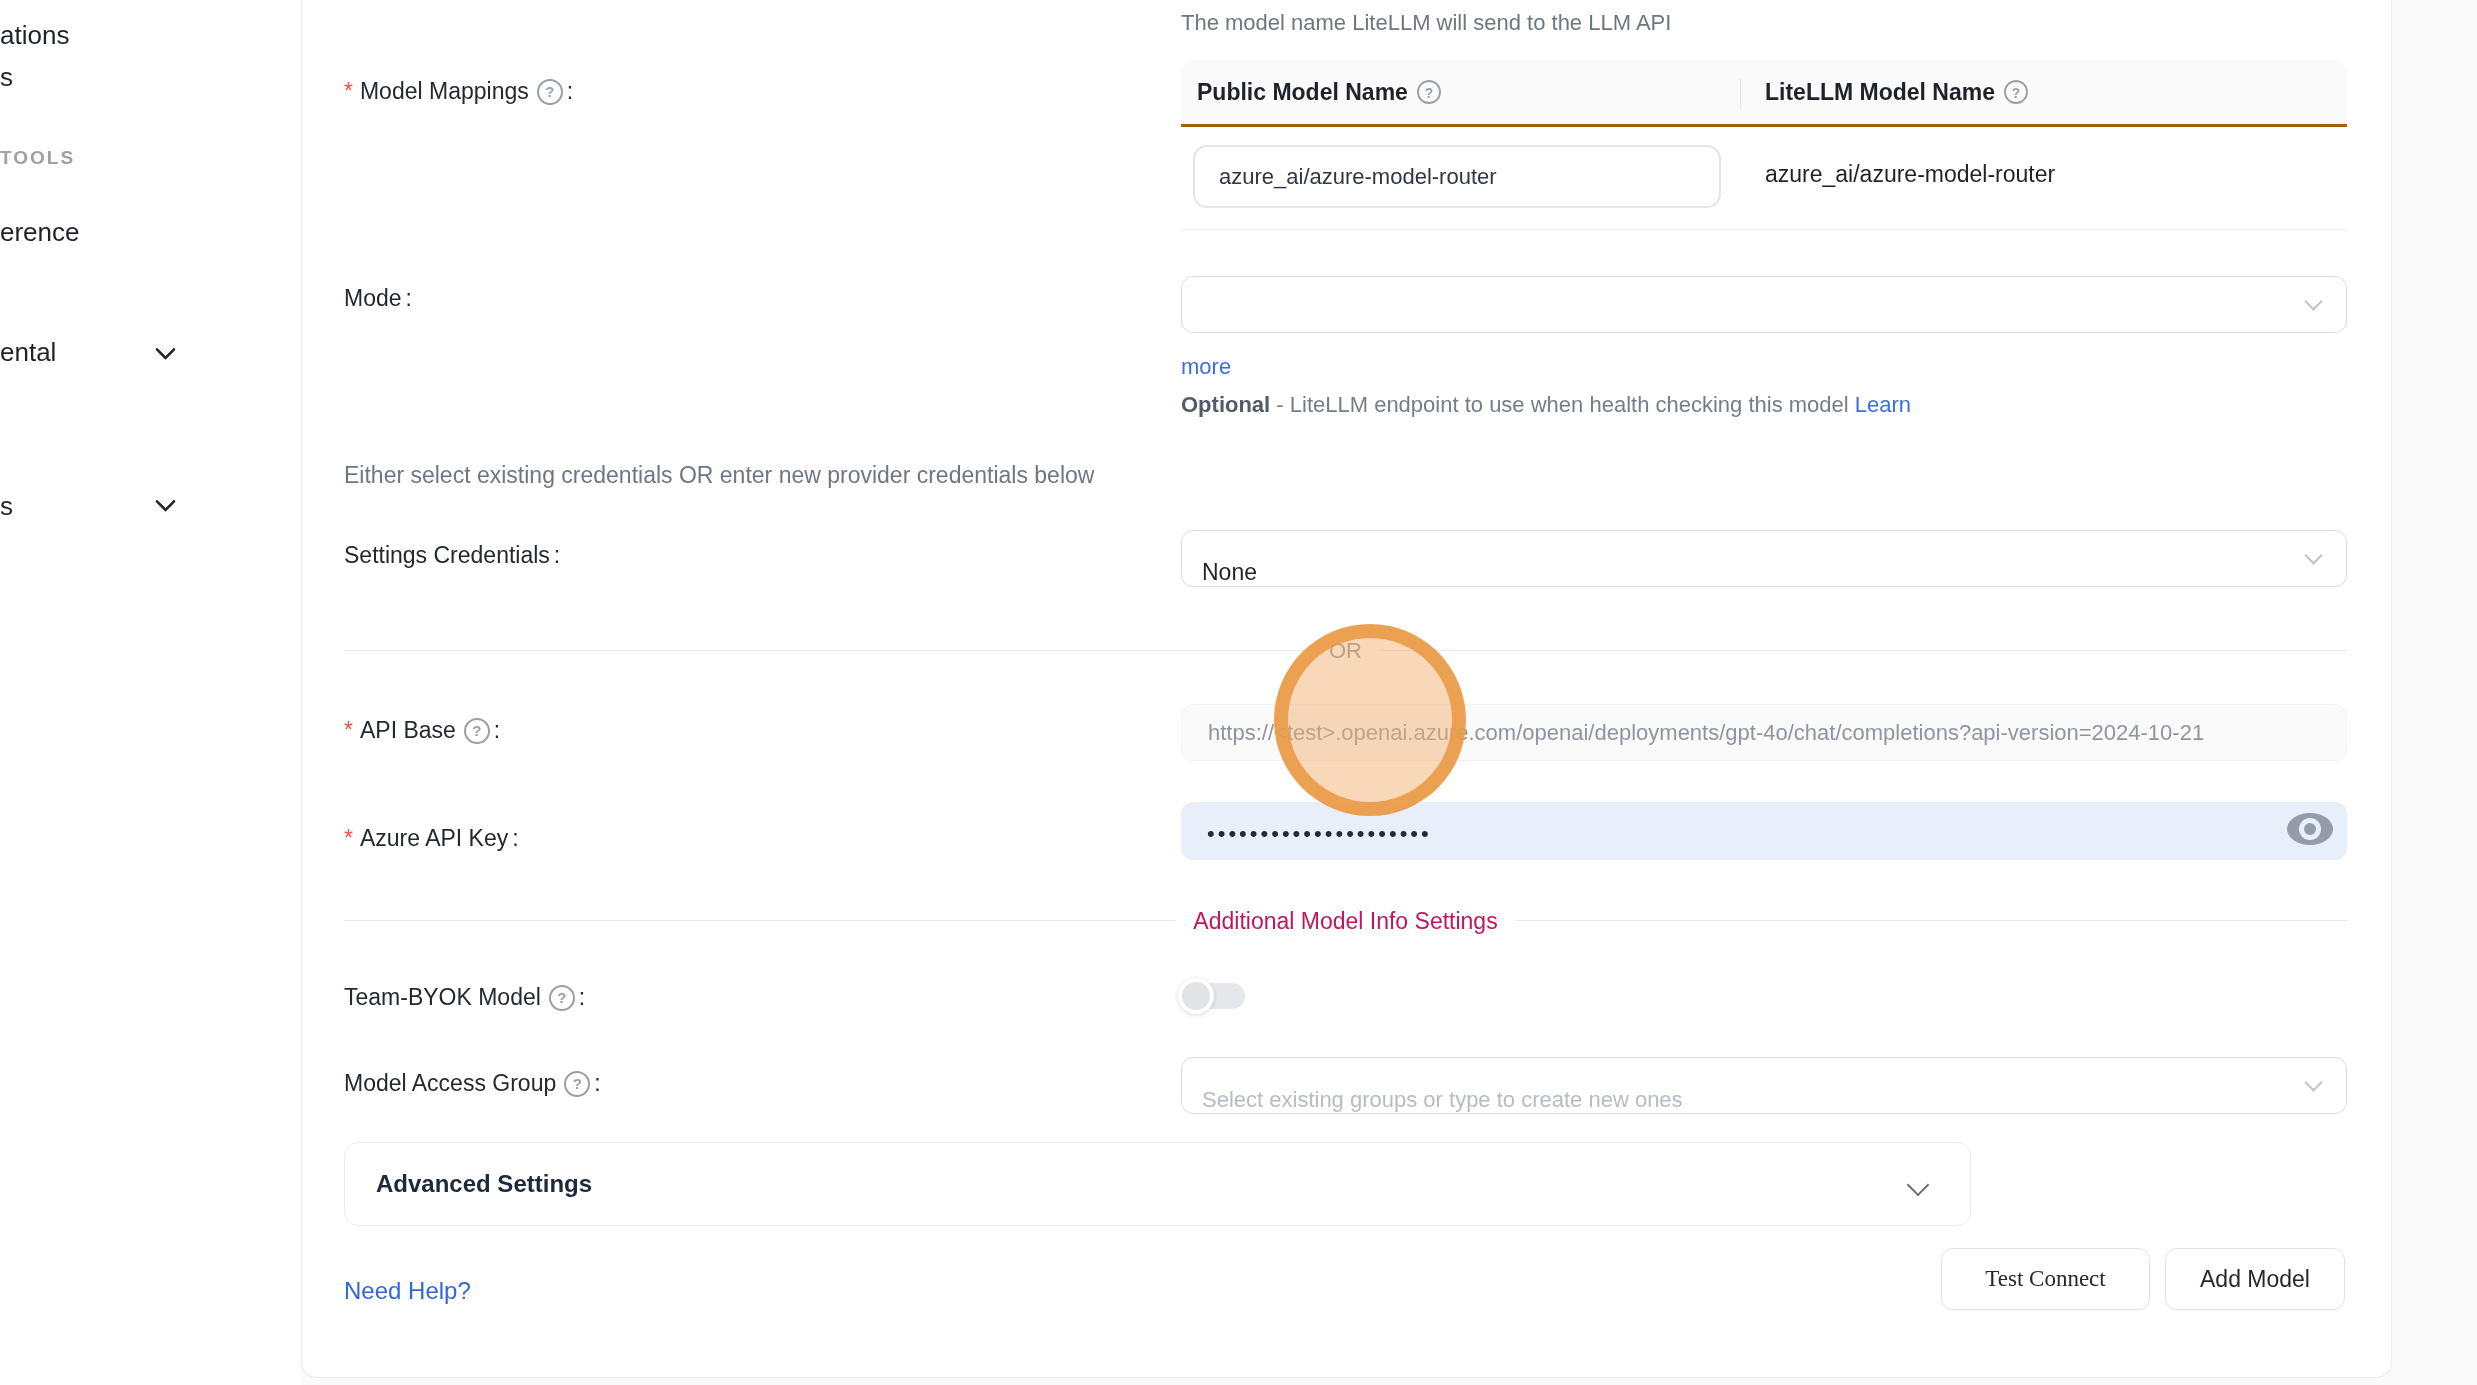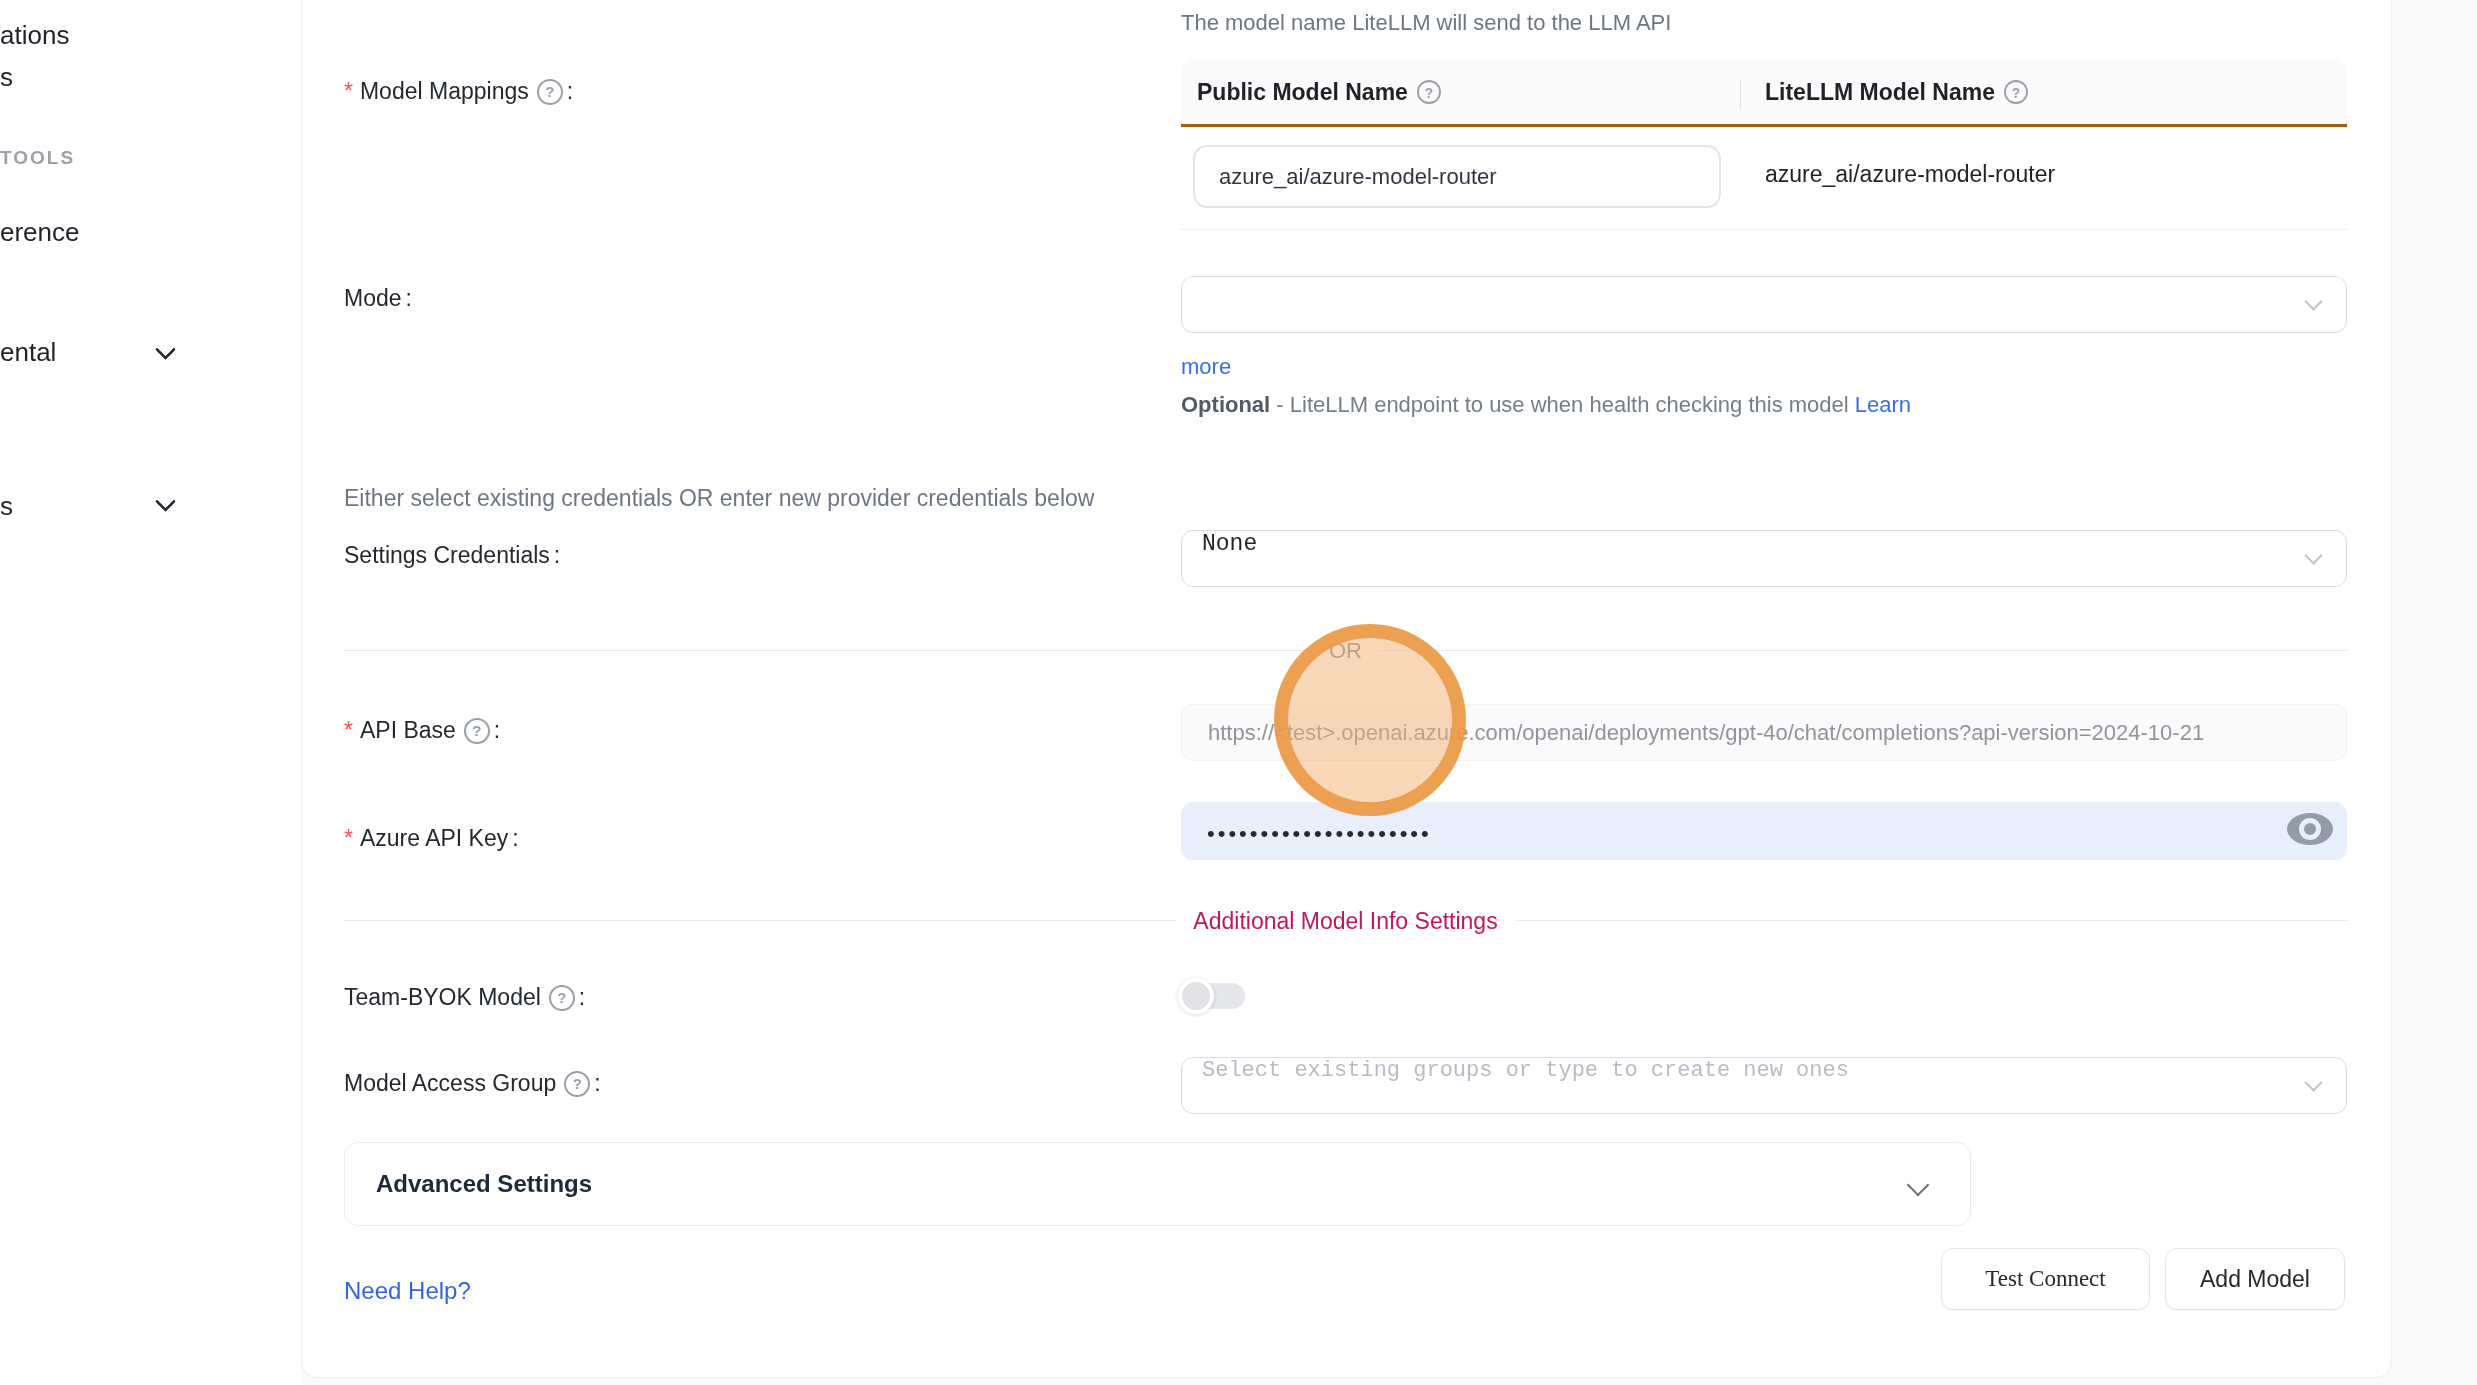--- a/index.html
+++ b/index.html
@@ -36,30 +36,30 @@
   .hsep { position:absolute; left:559px; top:19px; width:1px; height:30px; background:#e3e3e3; }
   .hc2 { padding-left:25px; }
   .mbody { position:relative; height:103px; border-bottom:1px solid #f0f0f0; }
   .pub-input { position:absolute; left:12px; top:18px; width:528px; height:63px; border:2px solid #e5e5e5;
                border-radius:14px; font-size:22px; color:#303641; padding:0 24px; background:#fff; outline:none;
                font-family:"Liberation Sans", sans-serif; }
   .lit-value { position:absolute; left:584px; top:34px; font-size:23px; color:#1f2329; }
 
   
   .selbox { position:absolute; left:1181px; width:1166px; height:57px; border:1px solid #dcdcdc; border-radius:12px;
-            background:#fff; display:flex; align-items:flex-start; padding:0 60px 0 20px; font-size:23px; color:#1f2329;font-family:Liberation Mono, monospace; }
+            background:#fff; display:flex; align-items:flex-end; padding:0 60px 0 20px; font-size:23px; color:#1f2329; }
   .chev { position:absolute; right:26px; top:50%; width:13px; height:13px; margin-top:-10px;
           border-right:2px solid #bfc4cc; border-bottom:2px solid #bfc4cc; transform:rotate(45deg); }
   .placeholder { color:#b6bcc6; font-size:22px; }
 
   .opt-hint { position:absolute; left:1181px; top:348px; font-size:22px; line-height:38px; color:#757d89; }
   .opt-bold { font-weight:700; color:#525a66; }
   .blue { color:#3b6fe0; }
 
-  .cred-hint { position:absolute; left:344px; top:462px; font-size:23px; color:#6f7683;margin-top:23px; }
+  .cred-hint { position:absolute; left:344px; top:462px; font-size:23px; color:#6f7683; }
 
   
   .tdivider { position:absolute; left:344px; width:2003px; height:0; border-top:1px solid #e8e8e8; }
   .tdivider span { position:absolute; left:50%; transform:translate(-50%,-50%); background:#fff; padding:0 18px; white-space:nowrap; }
   .or-text { font-size:22px; color:#8b919a; }
   .addl-text { font-size:23px; color:#be185d; }
 
   
   .click-ring { position:absolute; left:1274px; top:624px; width:192px; height:192px; border-radius:50%;
                 background:rgba(244,178,115,0.5); border:14px solid rgba(233,150,65,0.85); z-index:40; pointer-events:none; }

